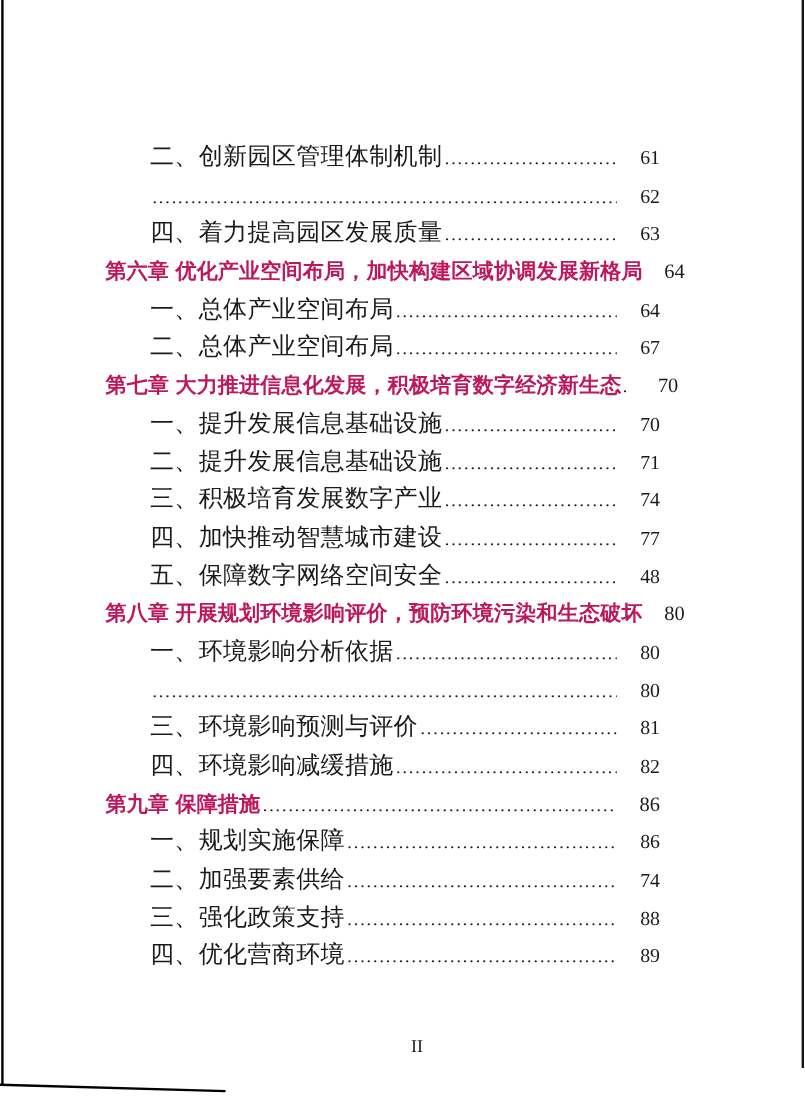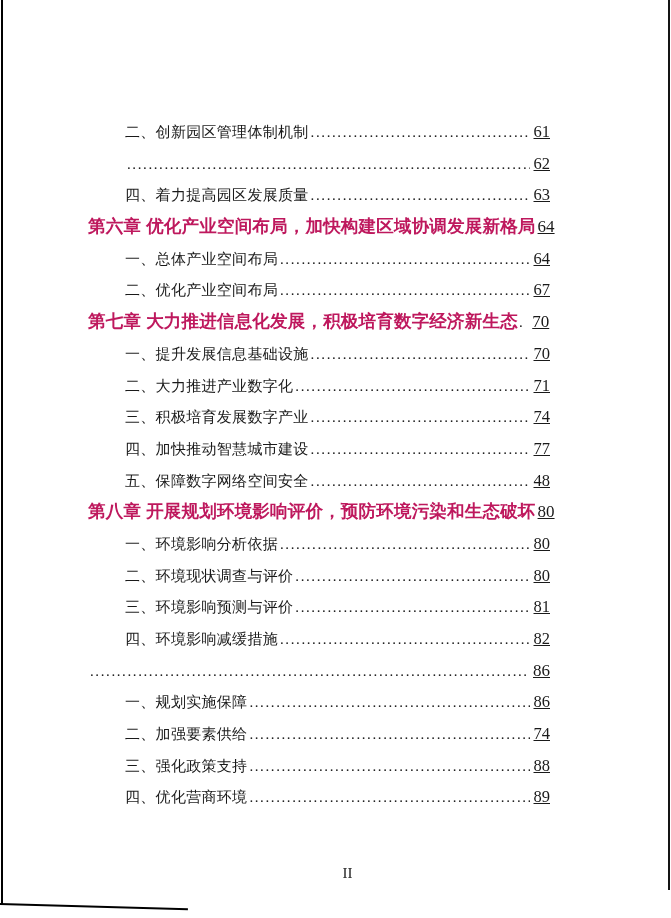--- a/index.html
+++ b/index.html
@@ -41,21 +41,21 @@
     display: flex;
     align-items: baseline;
     height: 31.7px;
     line-height: 31.7px;
     white-space: nowrap;
   }
   .toc-row.sub { padding-left: 37px; }
   .toc-title { white-space: nowrap; }
   .sub .toc-title {
     font-family: "Liberation Serif", serif;
-    font-size: 15px;
+    font-size: 20px;
     letter-spacing: 0.3px;
   }
   .chapter .toc-title {
     font-family: "Liberation Sans", sans-serif;
     font-weight: bold;
     font-size: 17.5px;
     letter-spacing: 0.2px;
     color: #be185d;
   }
   .toc-leader {
@@ -67,22 +67,21 @@
   .leader-dots {
     flex: 1 1 auto;
     overflow: hidden;
     white-space: nowrap;
     margin: 0 2px;
   }
   .leader-dot { margin: 0 6px 0 1px; }
   .toc-page {
     font-family: "Liberation Serif", serif;
     font-size: 16.5px;
-    margin-left: 2px;
-    text-decoration: underline;
+    margin-left: 18px;
   }
   .chapter .toc-page { font-size: 17px; }
   
   .page-footer {
     position: absolute;
     top: 865px;
     left: 0;
     width: 100%;
     text-align: center;
     font-family: "Liberation Serif", serif;
@@ -117,36 +116,36 @@
     <span class="toc-title">第六章 优化产业空间布局，加快构建区域协调发展新格局</span>
 
     <span class="toc-page">64</span>
   </div>
     <div class="toc-row sub">
     <span class="toc-title">一、总体产业空间布局</span>
     <span class="toc-leader leader-dots">..................................................................................................................................</span>
     <span class="toc-page">64</span>
   </div>
     <div class="toc-row sub">
-    <span class="toc-title">二、优化产业空间布局</span>
+    <span class="toc-title">二、总体产业空间布局</span>
     <span class="toc-leader leader-dots">..................................................................................................................................</span>
     <span class="toc-page">67</span>
   </div>
     <div class="toc-row chapter">
     <span class="toc-title">第七章 大力推进信息化发展，积极培育数字经济新生态</span>
     <span class="toc-leader leader-dot">.</span>
     <span class="toc-page">70</span>
   </div>
     <div class="toc-row sub">
     <span class="toc-title">一、提升发展信息基础设施</span>
     <span class="toc-leader leader-dots">..................................................................................................................................</span>
     <span class="toc-page">70</span>
   </div>
     <div class="toc-row sub">
-    <span class="toc-title">二、大力推进产业数字化</span>
+    <span class="toc-title">二、提升发展信息基础设施</span>
     <span class="toc-leader leader-dots">..................................................................................................................................</span>
     <span class="toc-page">71</span>
   </div>
     <div class="toc-row sub">
     <span class="toc-title">三、积极培育发展数字产业</span>
     <span class="toc-leader leader-dots">..................................................................................................................................</span>
     <span class="toc-page">74</span>
   </div>
     <div class="toc-row sub">
     <span class="toc-title">四、加快推动智慧城市建设</span>
@@ -162,35 +161,35 @@
     <span class="toc-title">第八章 开展规划环境影响评价，预防环境污染和生态破坏</span>
 
     <span class="toc-page">80</span>
   </div>
     <div class="toc-row sub">
     <span class="toc-title">一、环境影响分析依据</span>
     <span class="toc-leader leader-dots">..................................................................................................................................</span>
     <span class="toc-page">80</span>
   </div>
     <div class="toc-row sub">
-    <span class="toc-title">二、环境现状调查与评价</span>
     <span class="toc-leader leader-dots">..................................................................................................................................</span>
     <span class="toc-page">80</span>
   </div>
     <div class="toc-row sub">
     <span class="toc-title">三、环境影响预测与评价</span>
     <span class="toc-leader leader-dots">..................................................................................................................................</span>
     <span class="toc-page">81</span>
   </div>
     <div class="toc-row sub">
     <span class="toc-title">四、环境影响减缓措施</span>
     <span class="toc-leader leader-dots">..................................................................................................................................</span>
     <span class="toc-page">82</span>
   </div>
     <div class="toc-row chapter">
+    <span class="toc-title">第九章 保障措施</span>
     <span class="toc-leader leader-dots">..................................................................................................................................</span>
     <span class="toc-page">86</span>
   </div>
     <div class="toc-row sub">
     <span class="toc-title">一、规划实施保障</span>
     <span class="toc-leader leader-dots">..................................................................................................................................</span>
     <span class="toc-page">86</span>
   </div>
     <div class="toc-row sub">
     <span class="toc-title">二、加强要素供给</span>

